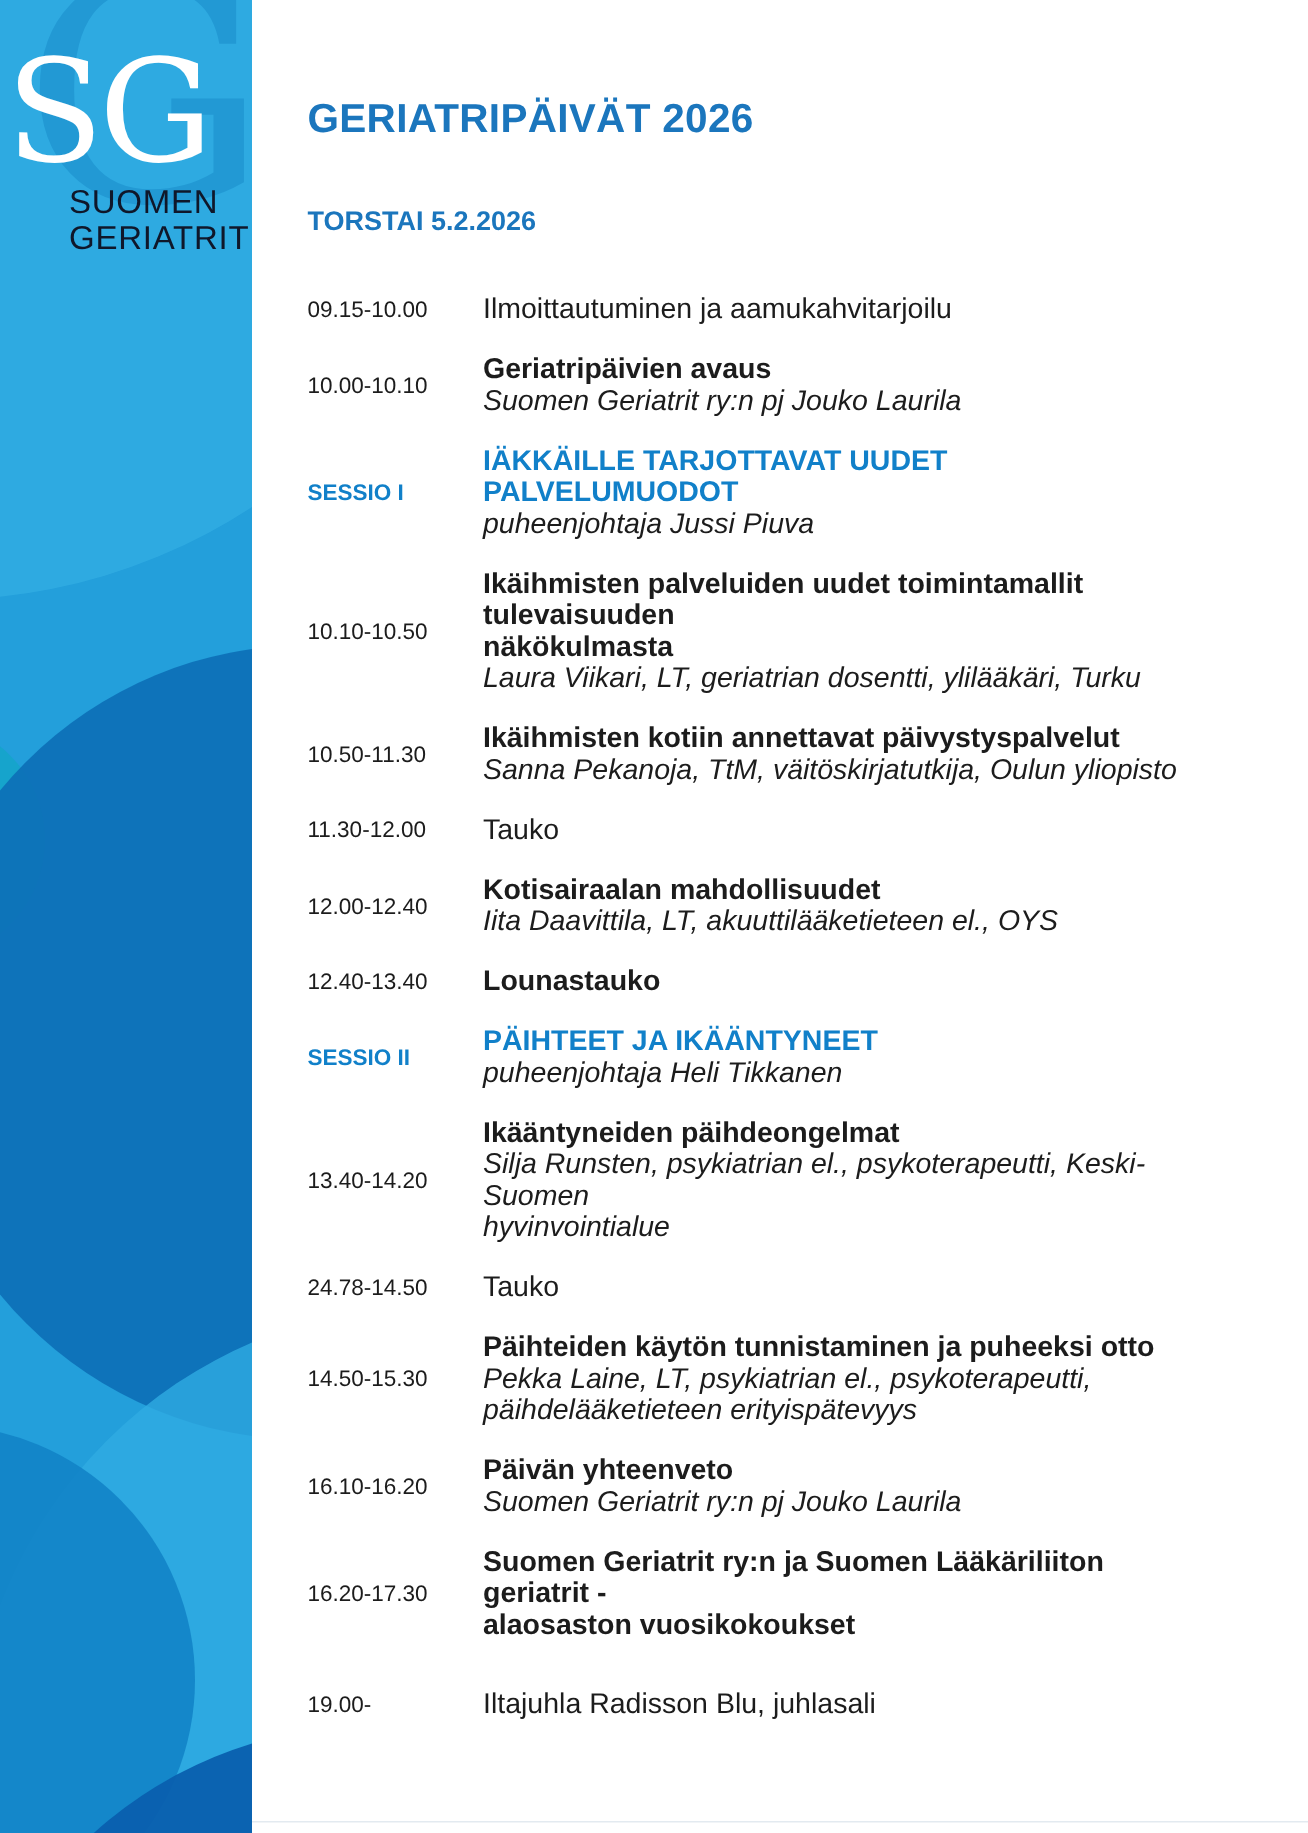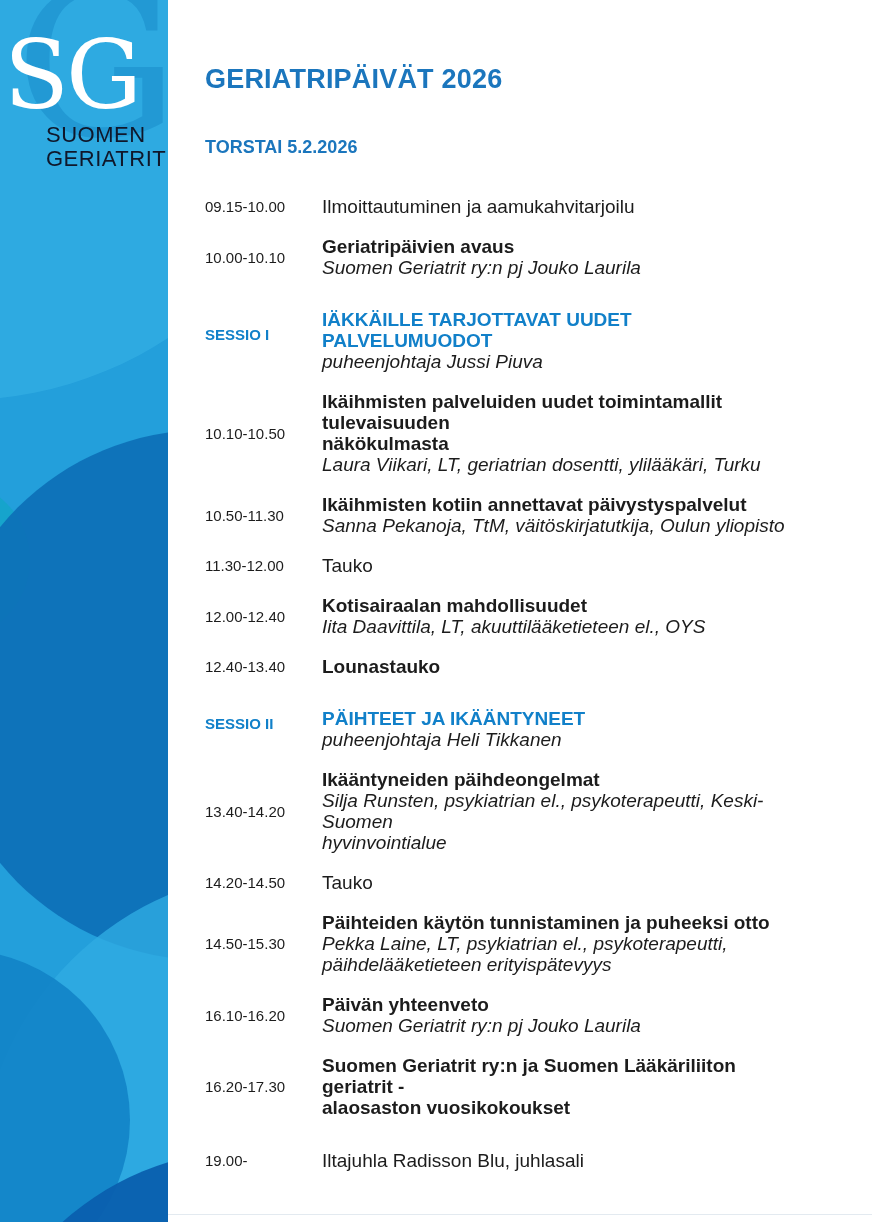--- a/index.html
+++ b/index.html
@@ -58,21 +58,21 @@
   .row{display:flex; align-items:center;}
   .row + .row{margin-top:19px;}
   .schedule .row:nth-child(15){margin-top:32px;}
   .schedule .row:nth-child(16){margin-top:34px;}
   .time{width:117px; flex:0 0 117px; font-size:15px; line-height:21px;}
   .desc{flex:1; font-size:19px; line-height:21px;}
   .line1{white-space:pre-line;}
   .line1.bold{font-weight:bold;}
   .line2{font-style:italic; white-space:pre-line;}
   .row.session .time{color:var(--session-blue,#1180c9); font-weight:bold;}
-  .row.session .line1{color:var(--session-blue,#1180c9); font-weight:bold;margin-top:12px;}
+  .row.session .line1{color:var(--session-blue,#1180c9); font-weight:bold;}
 </style>
 </head>
 <body>
 
 <div class="page">
 
   <aside class="sidebar">
     <div class="circle c-light-top"></div>
     <div class="watermark-g">G</div>
     <div class="circle c-teal"></div>
@@ -173,21 +173,21 @@
   <div class="row">
     <div class="time">13.40-14.20</div>
     <div class="desc">
       <div class="line1 bold">Ikääntyneiden päihdeongelmat</div>
       <div class="line2">Silja Runsten, psykiatrian el., psykoterapeutti, Keski-Suomen
 hyvinvointialue</div>
     </div>
   </div>
 
   <div class="row">
-    <div class="time">14.20-14.50</div>
+    <div class="time">24.78-14.50</div>
     <div class="desc">
       <div class="line1">Tauko</div>
 
     </div>
   </div>
 
   <div class="row">
     <div class="time">14.50-15.30</div>
     <div class="desc">
       <div class="line1 bold">Päihteiden käytön tunnistaminen ja puheeksi otto</div>

